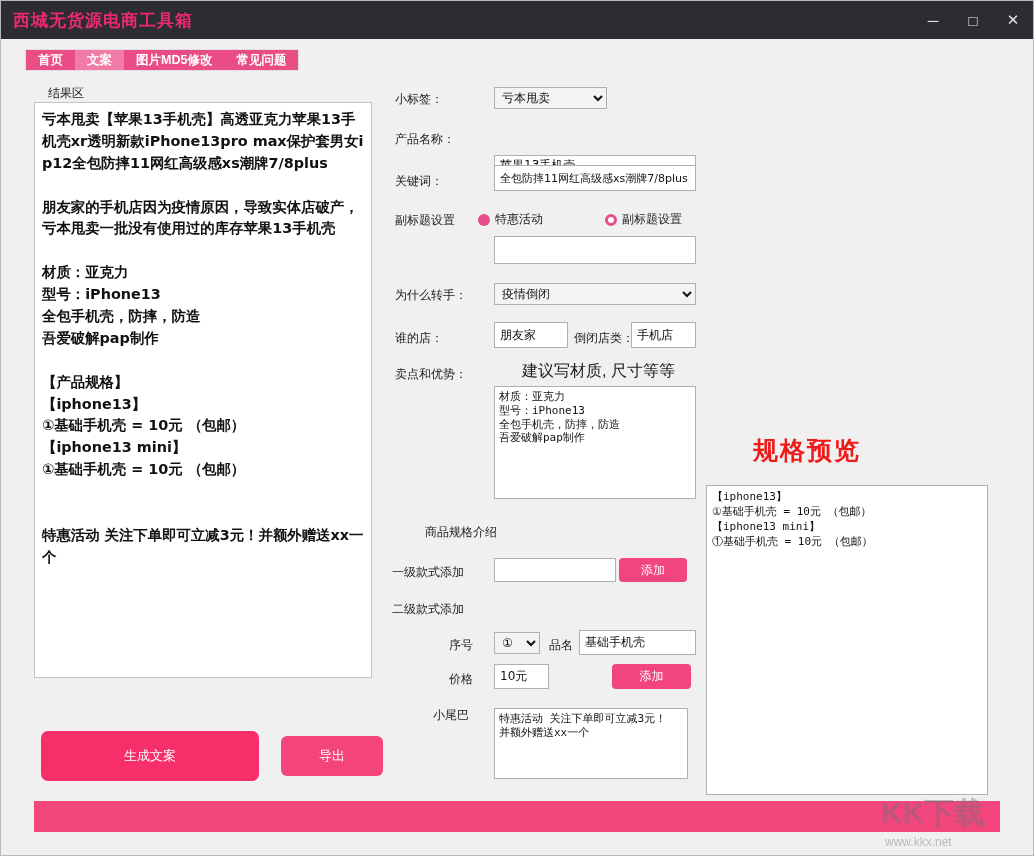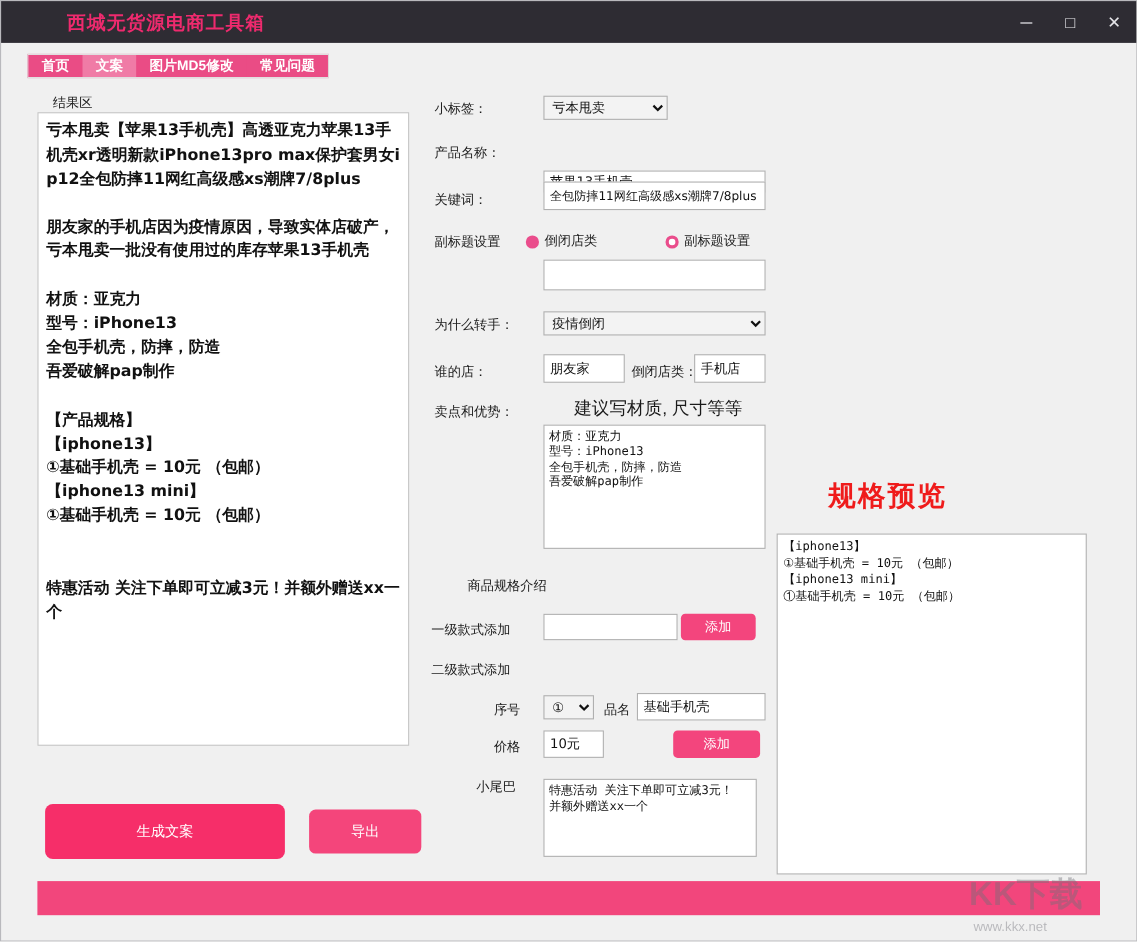--- a/index.html
+++ b/index.html
@@ -15,21 +15,21 @@
     width: 1034px; height: 856px;
     background: #f0f0f0;
     border: 1px solid #b9b9bd;
   }
 
   
   #titlebar {
     position: absolute; left: 0; top: 0;
     width: 1032px; height: 38px;
     background: #2e2c33;
-    display: flex; align-items: center; padding-left: 48px;
+    display: flex; align-items: center;
   }
   #title-text {
     margin-left: 12px;
     color: #ee2a6e;
     font-size: 17px;
     font-weight: bold;
     letter-spacing: 1px;
   }
   #win-controls {
     margin-left: auto;
@@ -314,21 +314,21 @@
   <div class="flabel" style="left:394px; top:130px;">产品名称：</div>
   <input class="finput" style="left: 493px; top: 122px; width: 202px; height: 20px; margin-top: 32px;" value="苹果13手机壳">
 
   <div class="flabel" style="left:394px; top:172px;">关键词：</div>
   <input class="finput" style="left: 493px; top: 164px; width: 202px; height: 26px; font-size: 11px;" value="全包防摔11网红高级感xs潮牌7/8plus">
 
   <div class="flabel" style="left:394px; top:211px;">副标题设置</div>
 
   <div class="radio-wrap" style="left:477px; top:210px;">
     <span class="radio-dot filled"></span>
-    <span>倒闭店类</span>
+    <span>特惠活动</span>
   </div>
 
   <div class="radio-wrap" style="left:604px; top:210px;">
     <span class="radio-dot ring"></span>
     <span>副标题设置</span>
   </div>
 
   <input class="finput" style="left: 493px; top: 235px; width: 202px; height: 28px;" value="">
 
   <div class="flabel" style="left:394px; top:286px;">为什么转手：</div>

